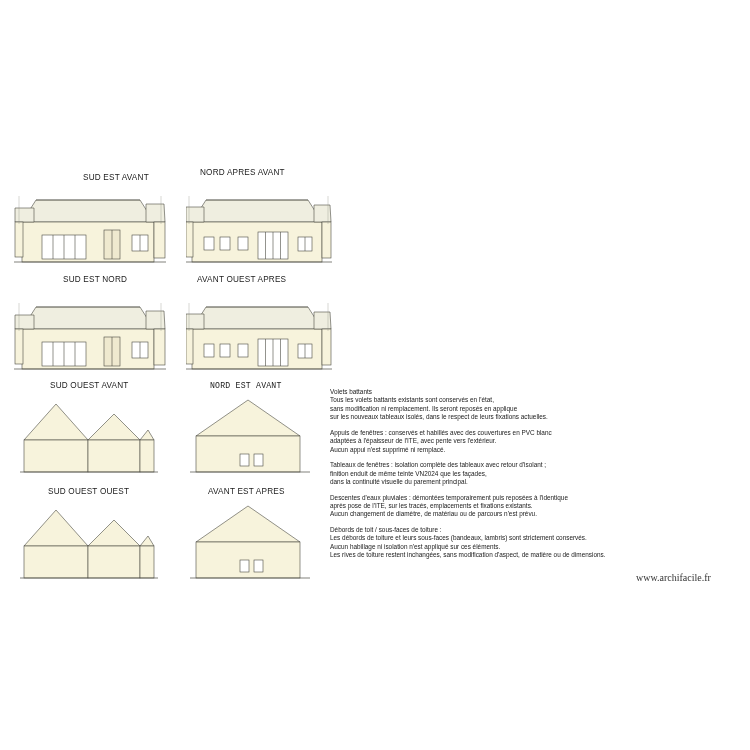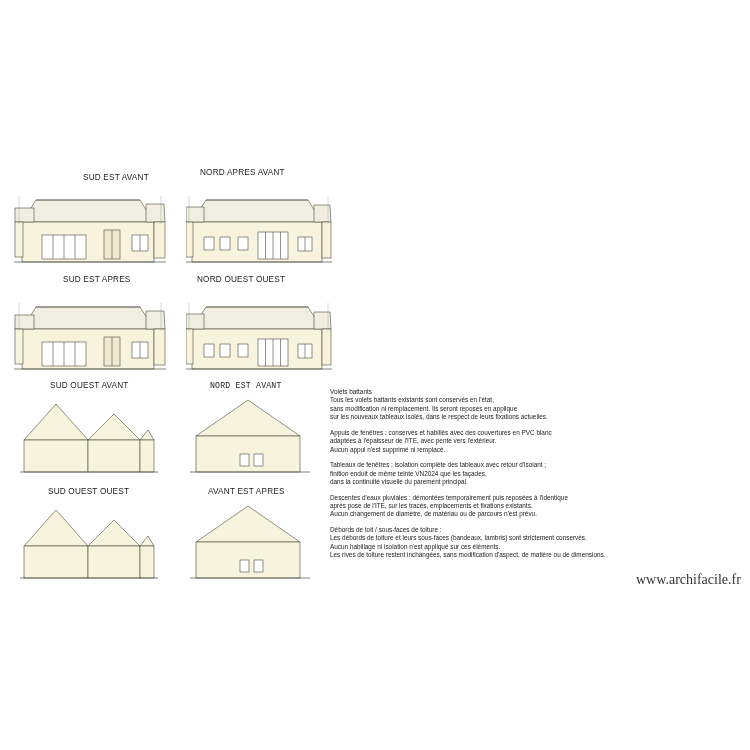--- a/index.html
+++ b/index.html
@@ -44,34 +44,34 @@
     color: #1a1a1a;
   }
   .notes .block { margin-bottom: 7px; }
   .notes .ttl { display: block; }
   .notes .ln { display: block; }
 
   .watermark {
     position: absolute;
     left: 636px;
     top: 572px;
-    font-size: 14px;
+    font-size: 10px;
     color: #333333;
     font-family: "Liberation Serif", serif;
   }
 </style>
 </head>
 <body>
 
 <div id="page">
 
   <div class="elev-label" style="left:61px; top:173px;margin-left:22px;">SUD EST AVANT</div>
   <div class="elev-label" style="left:200px; top:168px;">NORD APRES AVANT</div>
-  <div class="elev-label" style="left:63px; top:275px;">SUD EST APRES</div>
-  <div class="elev-label" style="left:197px; top:275px;">NORD OUEST OUEST</div>
+  <div class="elev-label" style="left:63px; top:275px;">SUD EST NORD</div>
+  <div class="elev-label" style="left:197px; top:275px;">AVANT OUEST APRES</div>
   <div class="elev-label" style="left:50px; top:381px;">SUD OUEST AVANT</div>
   <div class="elev-label" style="left:210px; top:381px;font-family:Liberation Mono, monospace;">NORD EST AVANT</div>
   <div class="elev-label" style="left:48px; top:487px;">SUD OUEST OUEST</div>
   <div class="elev-label" style="left:208px; top:487px;">AVANT EST APRES</div>
 
   <div class="elev" style="left:14px; top:180px;">
     <svg width="152" height="86" viewBox="0 0 152 86">
       <g stroke="#4a4a42" stroke-width="0.6" fill="none">
 
         <polygon points="22,20 126,20 140,42 8,42" fill="#efeee0"></polygon>

